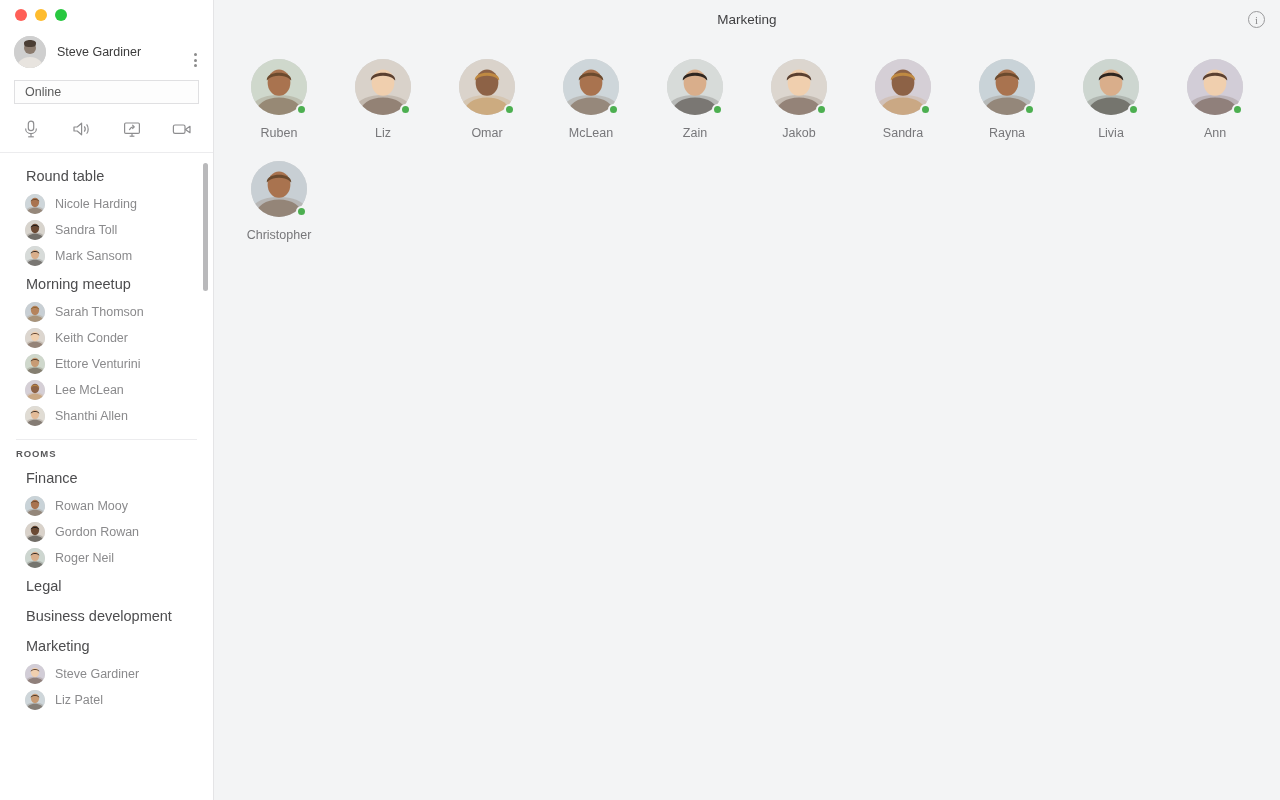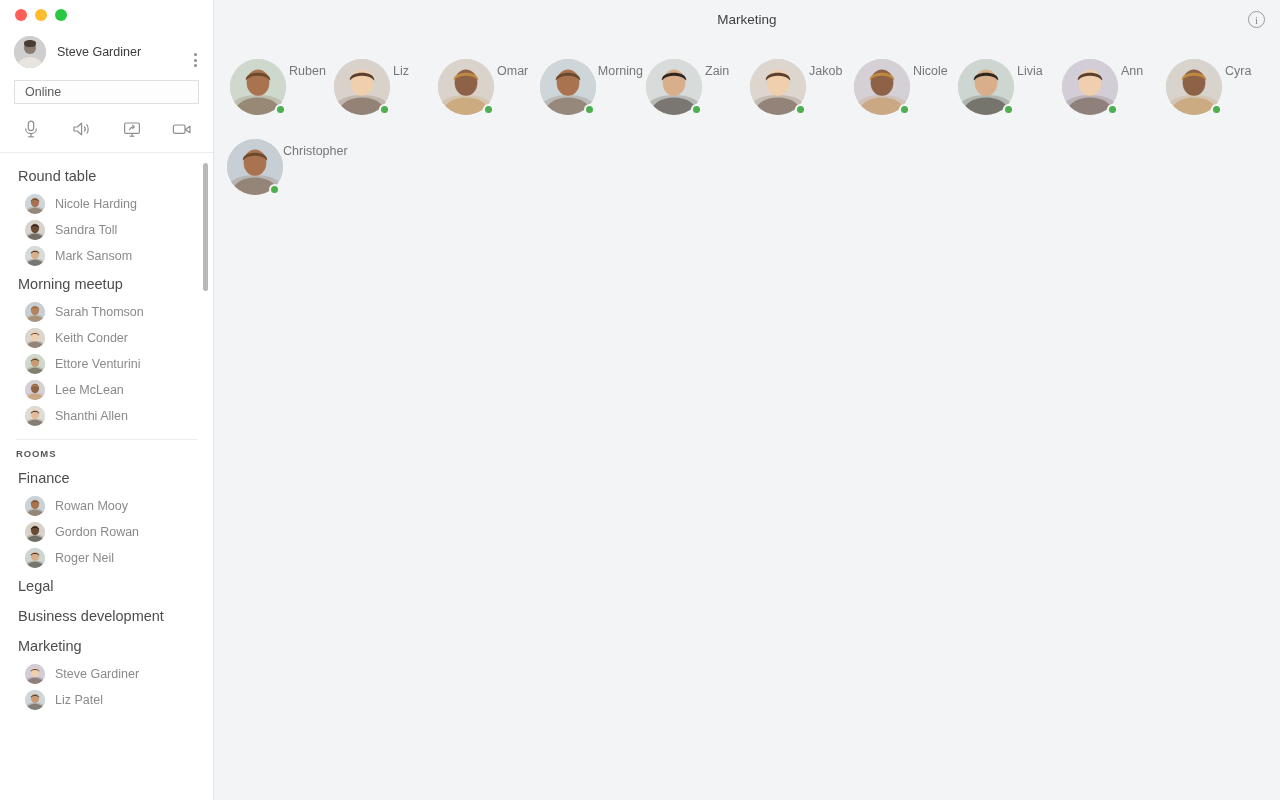--- a/index.html
+++ b/index.html
@@ -67,21 +67,21 @@
   .sec-head {
     display: flex; align-items: center; justify-content: space-between;
     padding: 4px 16px 4px 16px; margin-top: 4px;
   }
   .sec-head-label {
     font-size: 9.5px; letter-spacing: 0.9px; font-weight: 700; color: #58585a;
   }
   .plus { font-size: 17px; color: #7e7e80; line-height: 12px; cursor: pointer; padding: 0 3px; }
 
   .group-title {
-    font-size: 14.5px; color: #4c4c4e; padding: 7px 16px 7px 18px; cursor: pointer;
+    font-size: 14.5px; color: #4c4c4e; padding: 7px 16px 7px 26px; cursor: pointer;
   }
   .person {
     display: flex; align-items: center; padding: 3px 16px 3px 25px; cursor: pointer;
   }
   .person-av {
     width: 20px; height: 20px; border-radius: 50%; flex: 0 0 20px;
     overflow: hidden; background: #cfcfcf;
   }
   .person-name { margin-left: 10px; font-size: 12.5px; color: #8a8a8c; }
 
@@ -108,21 +108,21 @@
     display: flex; align-items: center; justify-content: center;
     cursor: pointer;
   }
 
   .grid {
     display: flex; flex-wrap: wrap;
     padding: 18px 0 0 13px;
     width: 1066px;
   }
   .tile {
-    width: 104px; display: flex; flex-direction: row; 
+    width: 104px; display: flex; flex-direction: column; align-items: center;
     margin-bottom: 18px; cursor: pointer;
   }
   .tile-av-wrap { position: relative; width: 62px; height: 62px; display: flex; align-items: center; justify-content: center; }
   .tile-ring {
     position: absolute; inset: 0; border-radius: 50%;
     border: 1.5px solid transparent;
   }
   .tile.active .tile-ring { border-color: #56b980; }
   .tile-av {
     width: 56px; height: 56px; border-radius: 50%; overflow: hidden;
@@ -407,21 +407,21 @@
             <div class="tile-av"><svg viewBox="0 0 64 64" width="56" height="56">
                 <rect width="64" height="64" fill="#ced6da"></rect>
                 <path d="M-2 64c0-15 13-23 34-23s34 8 34 23z" fill="#6b4a2e" opacity="0.18"></path>
                 <ellipse cx="32" cy="27" rx="13" ry="15" fill="#a9734f"></ellipse>
                 <path d="M18 24c0-11 28-11 28 0 0 2-2-5-14-5s-14 7-14 5z" fill="#6b4a2e"></path>
                 <path d="M4 64c2-13 13-20 28-20s26 7 28 20z" fill="#6b4a2e" opacity="0.45"></path>
               </svg></div>
             <span class="presence"></span>
             <div class="tile-ring"></div>
           </div>
-          <div class="tile-name">Morning</div>
+          <div class="tile-name">McLean</div>
         </div>
         <div class="tile">
           <div class="tile-av-wrap">
             <div class="tile-av"><svg viewBox="0 0 64 64" width="56" height="56">
                 <rect width="64" height="64" fill="#d7dbd9"></rect>
                 <path d="M-2 64c0-15 13-23 34-23s34 8 34 23z" fill="#2f2620" opacity="0.18"></path>
                 <ellipse cx="32" cy="27" rx="13" ry="15" fill="#d9ae8b"></ellipse>
                 <path d="M18 24c0-11 28-11 28 0 0 2-2-5-14-5s-14 7-14 5z" fill="#2f2620"></path>
                 <path d="M4 64c2-13 13-20 28-20s26 7 28 20z" fill="#2f2620" opacity="0.45"></path>
               </svg></div>
@@ -449,21 +449,35 @@
             <div class="tile-av"><svg viewBox="0 0 64 64" width="56" height="56">
                 <rect width="64" height="64" fill="#d5cfd6"></rect>
                 <path d="M-2 64c0-15 13-23 34-23s34 8 34 23z" fill="#c08a42" opacity="0.18"></path>
                 <ellipse cx="32" cy="27" rx="13" ry="15" fill="#8d6246"></ellipse>
                 <path d="M18 24c0-11 28-11 28 0 0 2-2-5-14-5s-14 7-14 5z" fill="#c08a42"></path>
                 <path d="M4 64c2-13 13-20 28-20s26 7 28 20z" fill="#c08a42" opacity="0.45"></path>
               </svg></div>
             <span class="presence"></span>
             <div class="tile-ring"></div>
           </div>
-          <div class="tile-name">Nicole</div>
+          <div class="tile-name">Sandra</div>
+        </div>
+        <div class="tile">
+          <div class="tile-av-wrap">
+            <div class="tile-av"><svg viewBox="0 0 64 64" width="56" height="56">
+                <rect width="64" height="64" fill="#c9d3d8"></rect>
+                <path d="M-2 64c0-15 13-23 34-23s34 8 34 23z" fill="#6b4a2e" opacity="0.18"></path>
+                <ellipse cx="32" cy="27" rx="13" ry="15" fill="#a9734f"></ellipse>
+                <path d="M18 24c0-11 28-11 28 0 0 2-2-5-14-5s-14 7-14 5z" fill="#6b4a2e"></path>
+                <path d="M4 64c2-13 13-20 28-20s26 7 28 20z" fill="#6b4a2e" opacity="0.45"></path>
+              </svg></div>
+            <span class="presence"></span>
+            <div class="tile-ring"></div>
+          </div>
+          <div class="tile-name">Rayna</div>
         </div>
         <div class="tile">
           <div class="tile-av-wrap">
             <div class="tile-av"><svg viewBox="0 0 64 64" width="56" height="56">
                 <rect width="64" height="64" fill="#cdd6d0"></rect>
                 <path d="M-2 64c0-15 13-23 34-23s34 8 34 23z" fill="#2f2620" opacity="0.18"></path>
                 <ellipse cx="32" cy="27" rx="13" ry="15" fill="#d9ae8b"></ellipse>
                 <path d="M18 24c0-11 28-11 28 0 0 2-2-5-14-5s-14 7-14 5z" fill="#2f2620"></path>
                 <path d="M4 64c2-13 13-20 28-20s26 7 28 20z" fill="#2f2620" opacity="0.45"></path>
               </svg></div>
@@ -482,34 +496,20 @@
                 <path d="M4 64c2-13 13-20 28-20s26 7 28 20z" fill="#5b4030" opacity="0.45"></path>
               </svg></div>
             <span class="presence"></span>
             <div class="tile-ring"></div>
           </div>
           <div class="tile-name">Ann</div>
         </div>
         <div class="tile">
           <div class="tile-av-wrap">
             <div class="tile-av"><svg viewBox="0 0 64 64" width="56" height="56">
-                <rect width="64" height="64" fill="#d8d4cd"></rect>
-                <path d="M-2 64c0-15 13-23 34-23s34 8 34 23z" fill="#c08a42" opacity="0.18"></path>
-                <ellipse cx="32" cy="27" rx="13" ry="15" fill="#8d6246"></ellipse>
-                <path d="M18 24c0-11 28-11 28 0 0 2-2-5-14-5s-14 7-14 5z" fill="#c08a42"></path>
-                <path d="M4 64c2-13 13-20 28-20s26 7 28 20z" fill="#c08a42" opacity="0.45"></path>
-              </svg></div>
-            <span class="presence"></span>
-            <div class="tile-ring"></div>
-          </div>
-          <div class="tile-name">Cyra</div>
-        </div>
-        <div class="tile">
-          <div class="tile-av-wrap">
-            <div class="tile-av"><svg viewBox="0 0 64 64" width="56" height="56">
                 <rect width="64" height="64" fill="#c8cfd4"></rect>
                 <path d="M-2 64c0-15 13-23 34-23s34 8 34 23z" fill="#6b4a2e" opacity="0.18"></path>
                 <ellipse cx="32" cy="27" rx="13" ry="15" fill="#a9734f"></ellipse>
                 <path d="M18 24c0-11 28-11 28 0 0 2-2-5-14-5s-14 7-14 5z" fill="#6b4a2e"></path>
                 <path d="M4 64c2-13 13-20 28-20s26 7 28 20z" fill="#6b4a2e" opacity="0.45"></path>
               </svg></div>
             <span class="presence"></span>
             <div class="tile-ring"></div>
           </div>
           <div class="tile-name">Christopher</div>

